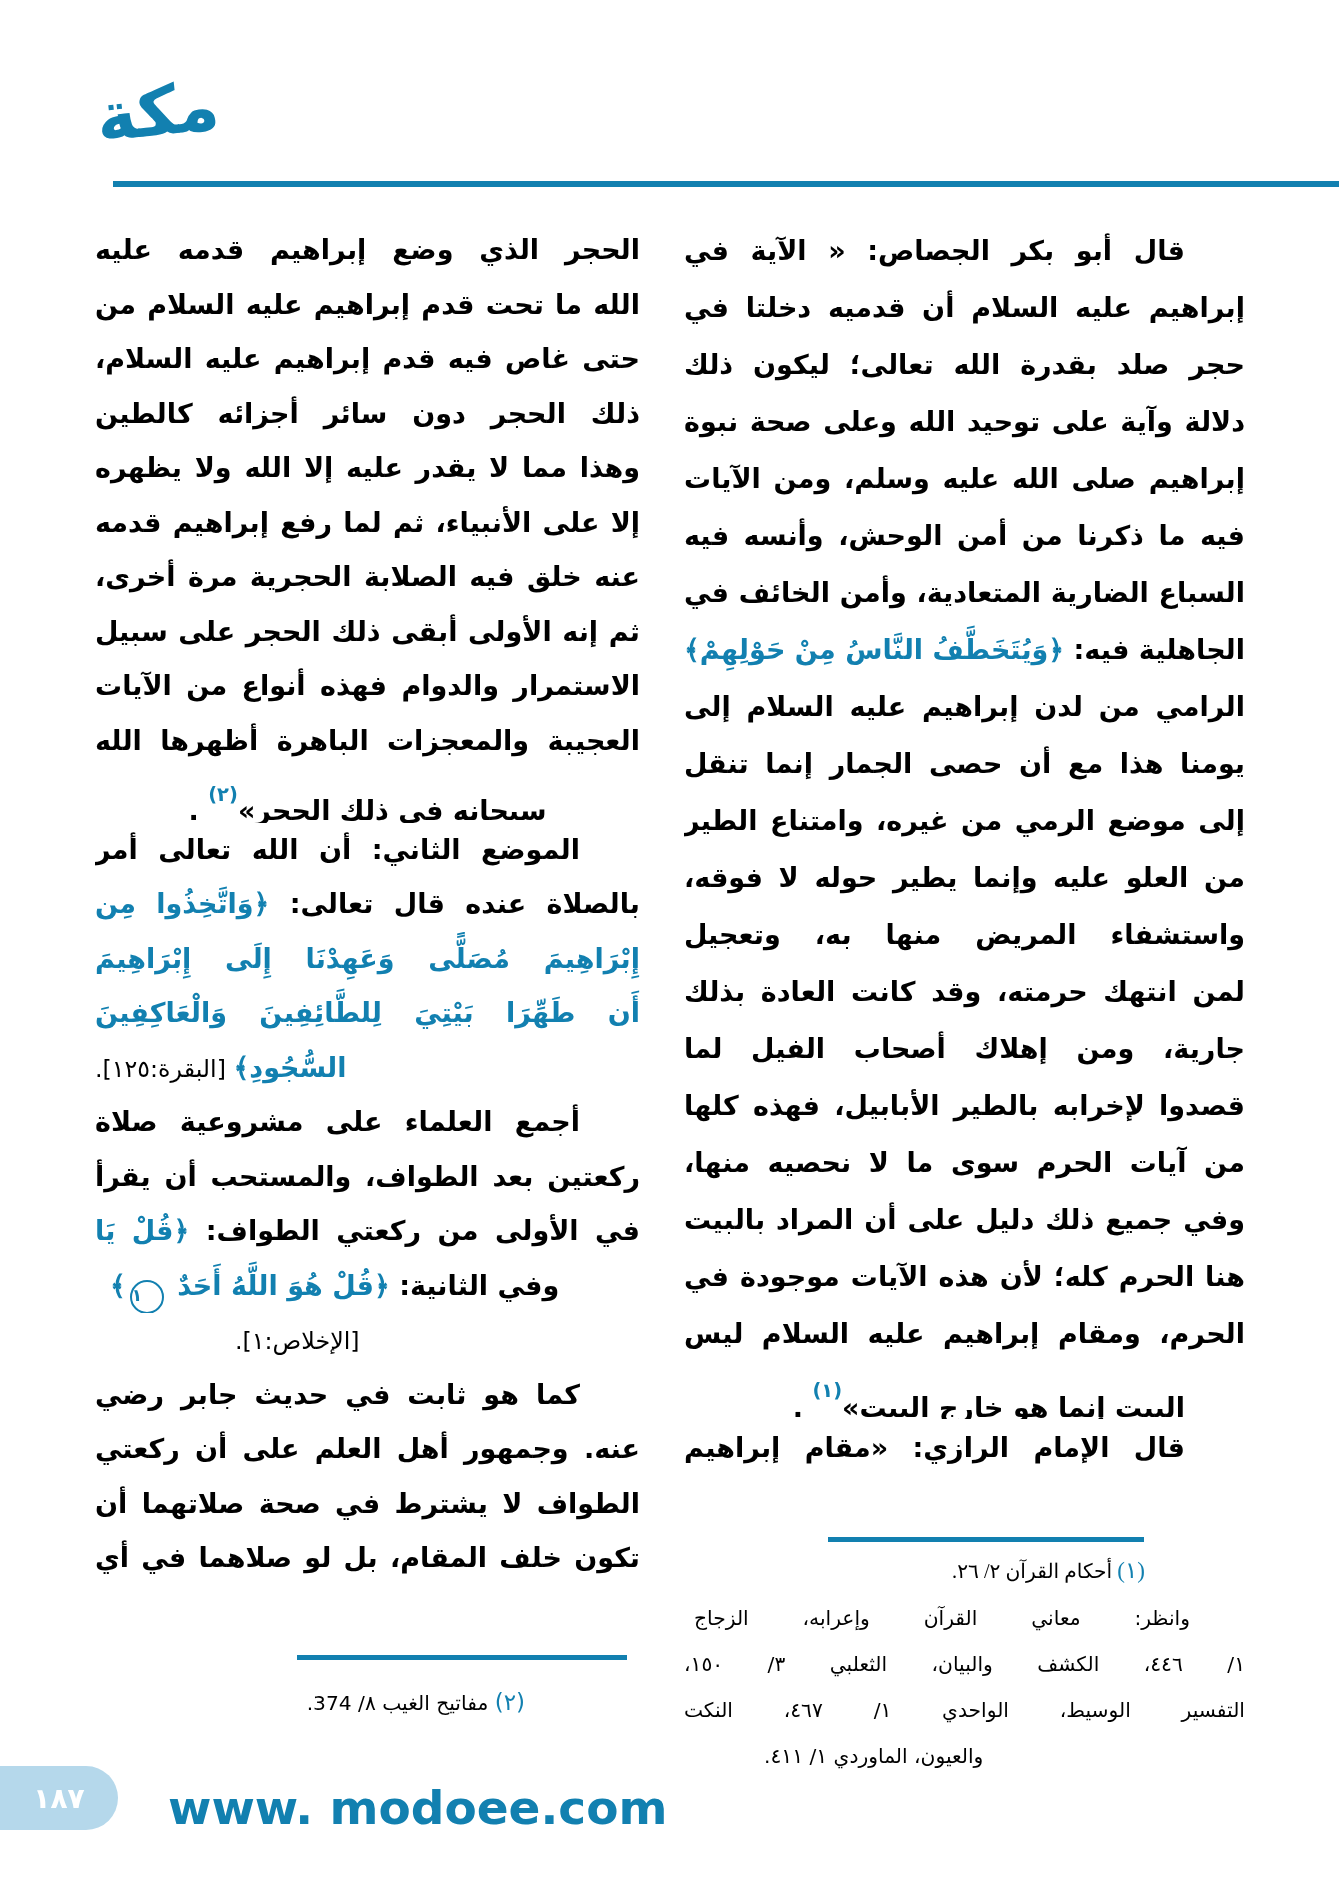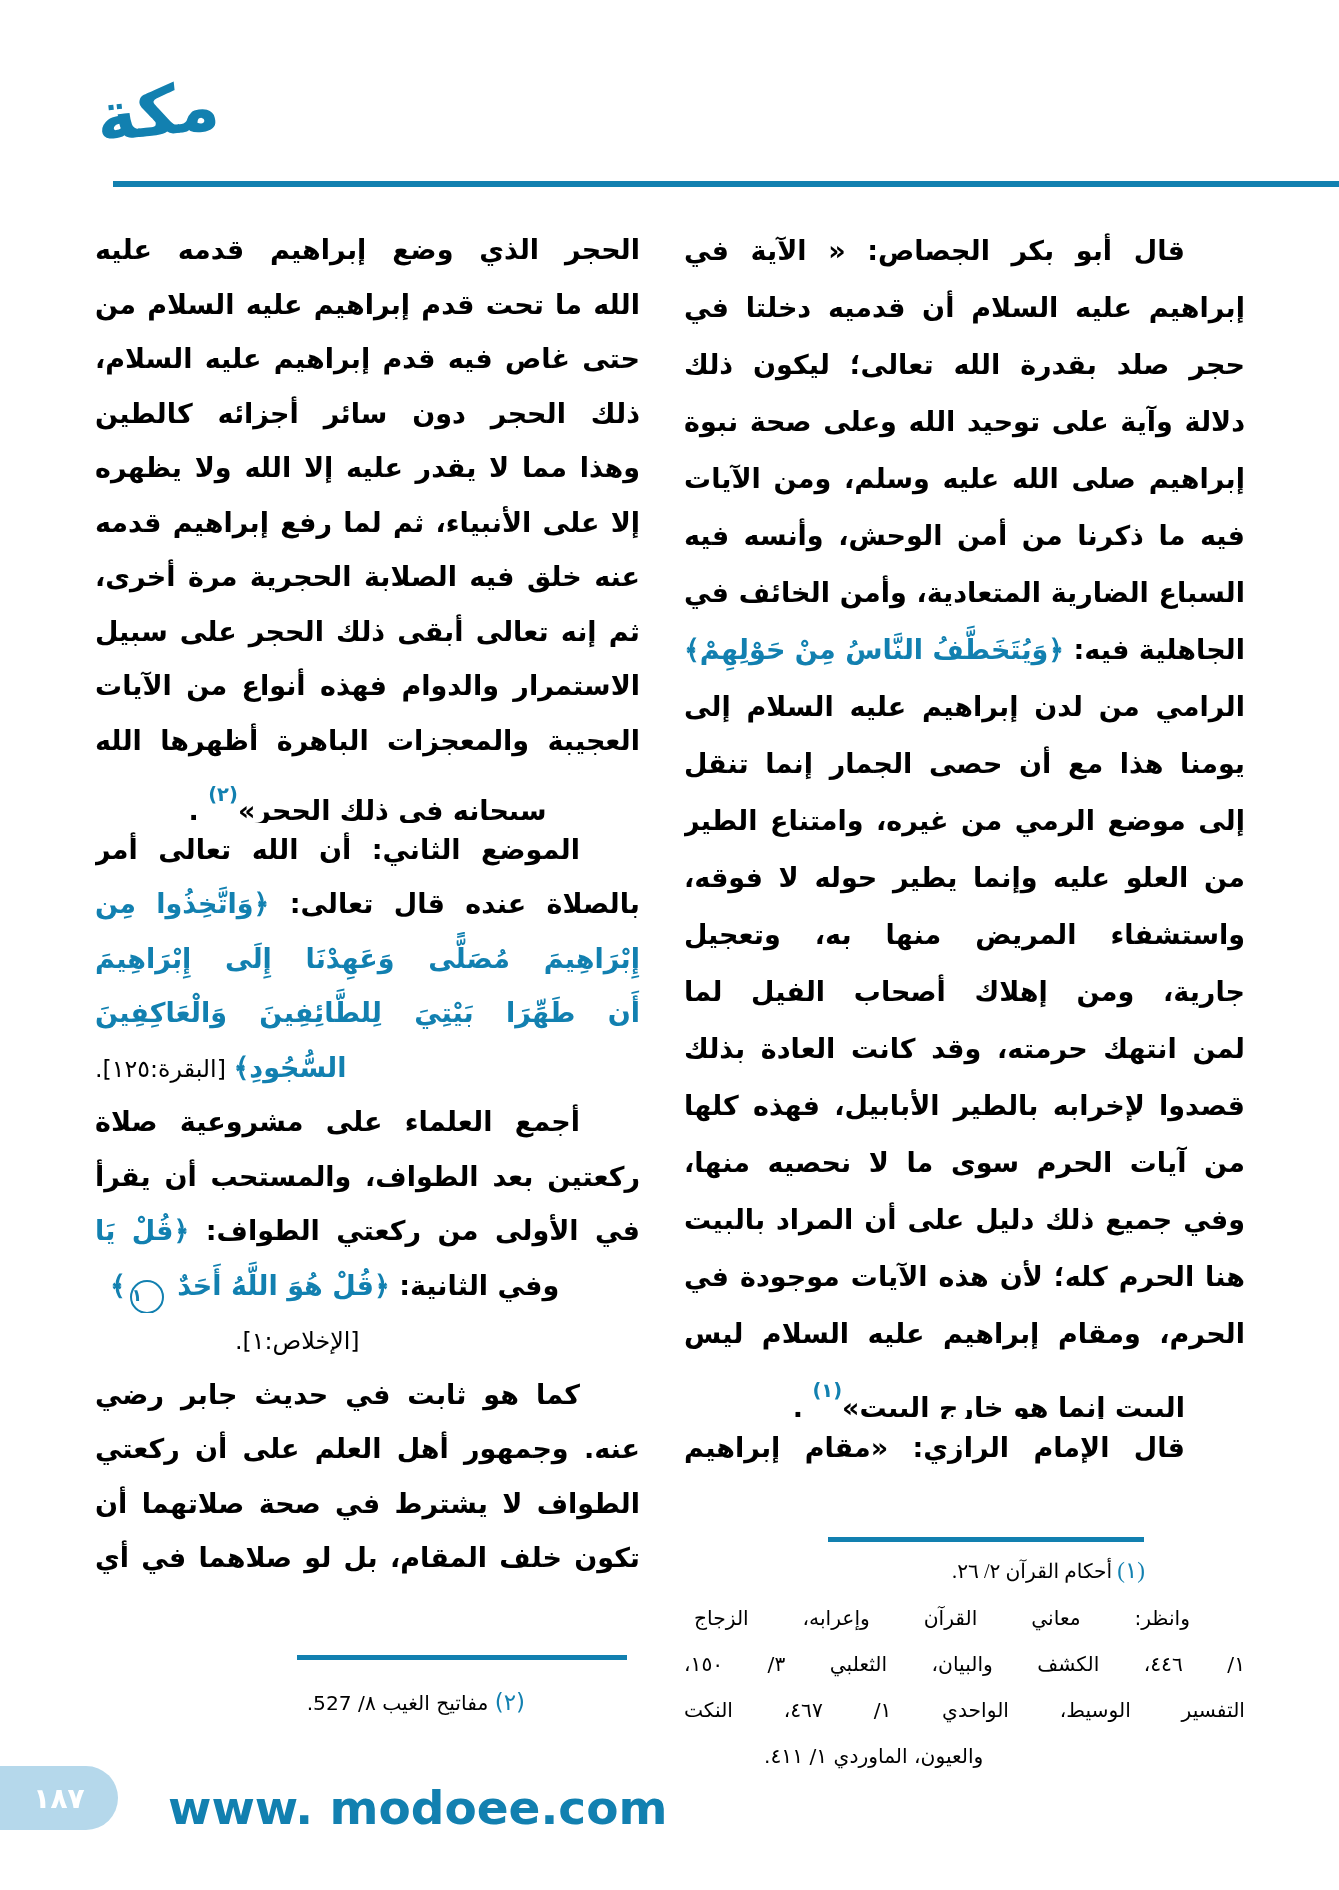--- a/index.html
+++ b/index.html
@@ -86,39 +86,39 @@
       <div class="tline al-j"><span class="seg-b">دلالة وآية على توحيد الله وعلى صحة نبوة</span></div>
       <div class="tline al-j"><span class="seg-b">إبراهيم صلى الله عليه وسلم، ومن الآيات</span></div>
       <div class="tline al-j"><span class="seg-b">فيه ما ذكرنا من أمن الوحش، وأنسه فيه مع</span></div>
       <div class="tline al-j"><span class="seg-b">السباع الضارية المتعادية، وأمن الخائف في</span></div>
       <div class="tline al-j"><span class="seg-b">الجاهلية فيه: </span><span class="seg-q">﴿وَيُتَخَطَّفُ النَّاسُ مِنْ حَوْلِهِمْ﴾</span></div>
       <div class="tline al-j"><span class="seg-b">الرامي من لدن إبراهيم عليه السلام إلى</span></div>
       <div class="tline al-j"><span class="seg-b">يومنا هذا مع أن حصى الجمار إنما تنقل</span></div>
       <div class="tline al-j"><span class="seg-b">إلى موضع الرمي من غيره، وامتناع الطير</span></div>
       <div class="tline al-j"><span class="seg-b">من العلو عليه وإنما يطير حوله لا فوقه،</span></div>
       <div class="tline al-j"><span class="seg-b">واستشفاء المريض منها به، وتعجيل العقوبة</span></div>
+      <div class="tline al-j"><span class="seg-b">لمن انتهك حرمته، وقد كانت العادة بذلك</span></div>
       <div class="tline al-j"><span class="seg-b">جارية، ومن إهلاك أصحاب الفيل لما</span></div>
-      <div class="tline al-j"><span class="seg-b">لمن انتهك حرمته، وقد كانت العادة بذلك</span></div>
       <div class="tline al-j"><span class="seg-b">قصدوا لإخرابه بالطير الأبابيل، فهذه كلها</span></div>
       <div class="tline al-j"><span class="seg-b">من آيات الحرم سوى ما لا نحصيه منها،</span></div>
       <div class="tline al-j"><span class="seg-b">وفي جميع ذلك دليل على أن المراد بالبيت</span></div>
       <div class="tline al-j"><span class="seg-b">هنا الحرم كله؛ لأن هذه الآيات موجودة في</span></div>
       <div class="tline al-j"><span class="seg-b">الحرم، ومقام إبراهيم عليه السلام ليس في</span></div>
       <div class="tline al-r" style="padding-right: 60px;"><span class="seg-b">البيت إنما هو خارج البيت»</span><span class="seg-m">(١)</span><span class="seg-b"> .</span></div>
       <div class="tline al-j" style="padding-right: 60px;"><span class="seg-b">قال الإمام الرازي: «مقام إبراهيم وهو</span></div>
     </div>
   <div id="col-left" class="col">
       <div class="tline al-j"><span class="seg-b">الحجر الذي وضع إبراهيم قدمه عليه فجعل</span></div>
       <div class="tline al-j"><span class="seg-b">الله ما تحت قدم إبراهيم عليه السلام من</span></div>
       <div class="tline al-j"><span class="seg-b">حتى غاص فيه قدم إبراهيم عليه السلام،</span></div>
       <div class="tline al-j"><span class="seg-b">ذلك الحجر دون سائر أجزائه كالطين</span></div>
       <div class="tline al-j"><span class="seg-b">وهذا مما لا يقدر عليه إلا الله ولا يظهره</span></div>
       <div class="tline al-j"><span class="seg-b">إلا على الأنبياء، ثم لما رفع إبراهيم قدمه</span></div>
       <div class="tline al-j"><span class="seg-b">عنه خلق فيه الصلابة الحجرية مرة أخرى،</span></div>
-      <div class="tline al-j"><span class="seg-b">ثم إنه تعالى أبقى ذلك الحجر على سبيل</span></div>
+      <div class="tline al-j"><span class="seg-b">ثم إنه الأولى أبقى ذلك الحجر على سبيل</span></div>
       <div class="tline al-j"><span class="seg-b">الاستمرار والدوام فهذه أنواع من الآيات</span></div>
       <div class="tline al-j"><span class="seg-b">العجيبة والمعجزات الباهرة أظهرها الله</span></div>
       <div class="tline al-c"><span class="seg-b">سبحانه في ذلك الحجر»</span><span class="seg-m">(٢)</span><span class="seg-b"> .</span></div>
       <div class="tline al-j" style="padding-right: 60px;"><span class="seg-b">الموضع الثاني: أن الله تعالى أمر</span></div>
       <div class="tline al-j"><span class="seg-b">بالصلاة عنده قال تعالى: </span><span class="seg-q">﴿وَاتَّخِذُوا مِن مَّقَامِ</span></div>
       <div class="tline al-j"><span class="seg-q">إِبْرَاهِيمَ مُصَلًّى وَعَهِدْنَا إِلَى إِبْرَاهِيمَ وَإِسْمَاعِيلَ</span></div>
       <div class="tline al-j"><span class="seg-q">أَن طَهِّرَا بَيْتِيَ لِلطَّائِفِينَ وَالْعَاكِفِينَ وَالرُّكَّعِ</span></div>
       <div class="tline al-l"><span class="seg-q">السُّجُودِ﴾</span><span class="seg-r"> [البقرة:١٢٥].</span></div>
       <div class="tline al-j" style="padding-right: 60px;"><span class="seg-b">أجمع العلماء على مشروعية صلاة</span></div>
       <div class="tline al-j"><span class="seg-b">ركعتين بعد الطواف، والمستحب أن يقرأ</span></div>
@@ -135,21 +135,21 @@
   <div id="fn-right" class="fn">
       <div class="tline al-r" style="padding-right: 100px; font-family: Liberation Serif, serif;"><span class="seg-m">(١)</span><span class="seg-r"> أحكام القرآن ٢/ ٢٦.</span></div>
       <div class="tline al-j" style="padding-right: 55px; padding-left: 10px;"><span class="seg-r">وانظر: معاني القرآن وإعرابه، الزجاج</span></div>
       <div class="tline al-j"><span class="seg-r">١/ ٤٤٦، الكشف والبيان، الثعلبي ٣/ ١٥٠،</span></div>
       <div class="tline al-j"><span class="seg-r">التفسير الوسيط، الواحدي ١/ ٤٦٧، النكت</span></div>
       <div class="tline al-l" style="padding-left: 80px;"><span class="seg-r">والعيون، الماوردي ١/ ٤١١.</span></div>
     </div>
 
   <div id="fn-rule-left"></div>
   <div id="fn-left" class="fn">
-      <div class="tline al-r" style="padding-right: 115px;"><span class="seg-m">(٢)</span><span class="seg-r"> مفاتيح الغيب ٨/ 527.</span></div>
+      <div class="tline al-r" style="padding-right: 115px;"><span class="seg-m">(٢)</span><span class="seg-r"> مفاتيح الغيب ٨/ 374.</span></div>
     </div>
 
   <div id="page-pill">
     <span id="page-number">١٨٧</span>
   </div>
 
   <div id="website">www. modoee.com</div>
 
 </div>
 

